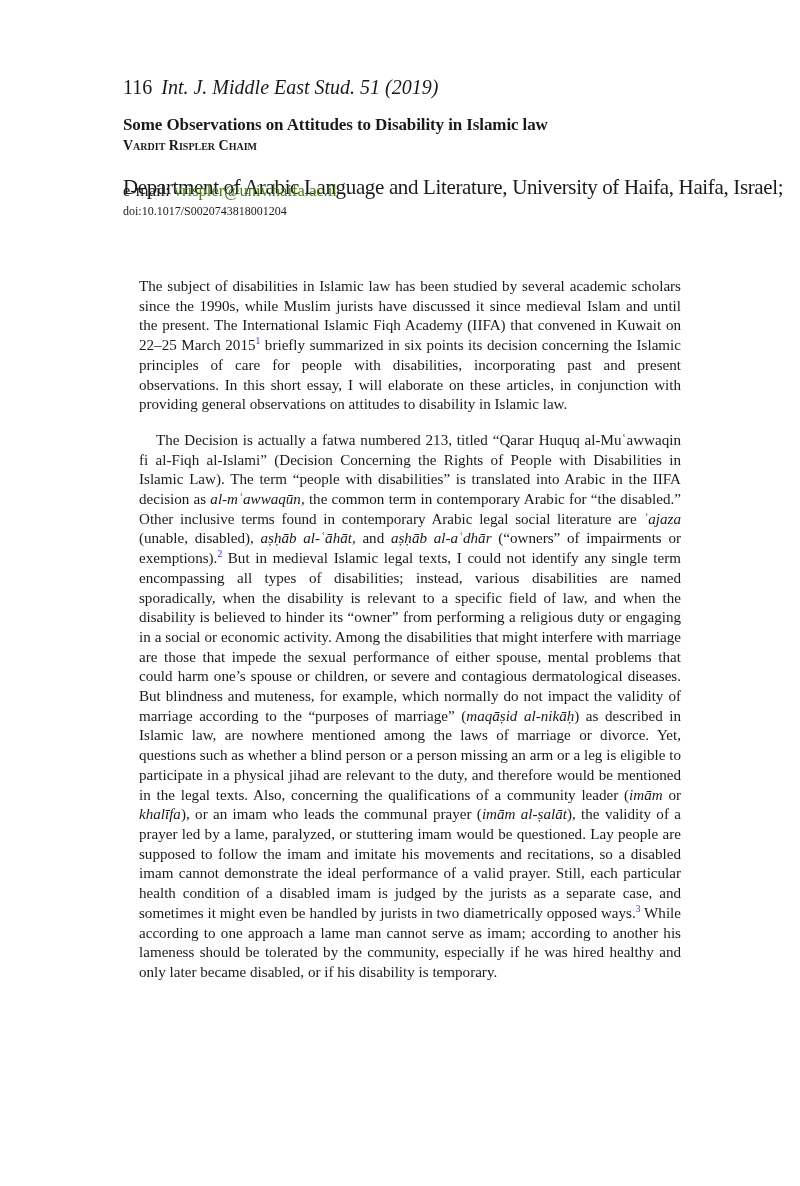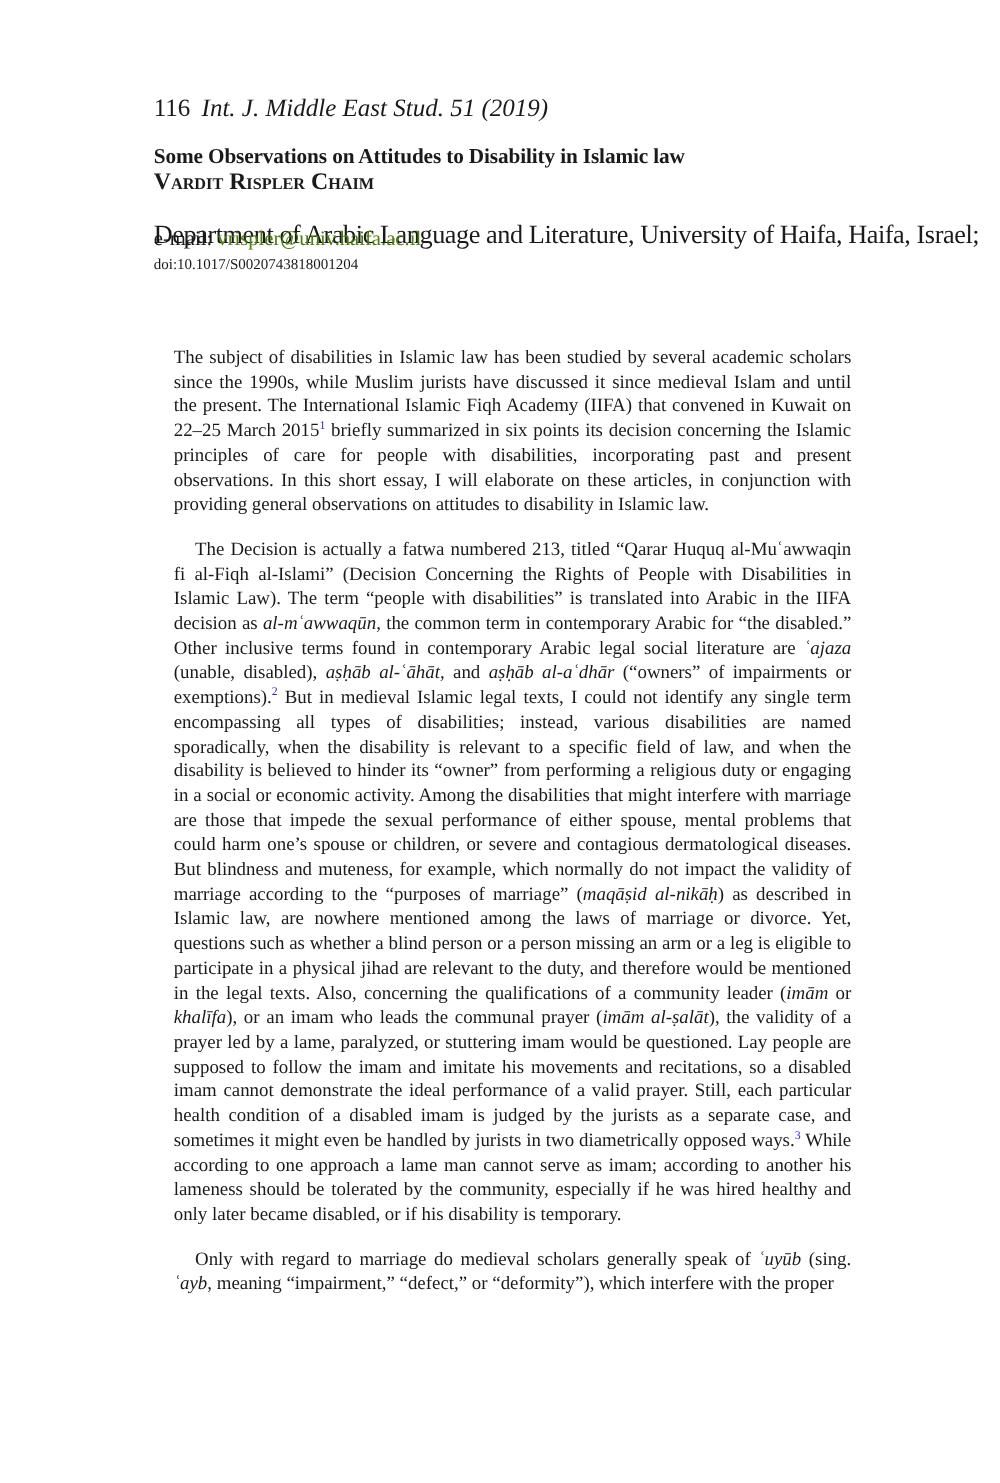--- a/index.html
+++ b/index.html
@@ -3,21 +3,21 @@
 <meta charset="utf-8">
 <style>
   html, body { margin: 0; padding: 0; background: #ffffff; }
   body { width: 800px; height: 1186px; position: relative; overflow: hidden;
          font-family: "Liberation Serif", "DejaVu Serif", serif; color: #1a1a1a; }
   .page { position: absolute; left: 123px; top: 0; width: 574px; }
   .running-head { position: absolute; top: 78px; left: 0; font-size: 20px; line-height: 18px; white-space: nowrap; }
   .running-head .pnum { margin-right: 9px; }
   .running-head .journal { font-style: italic; }
   .title { position: absolute; top: 114px; left: 0; font-size: 17px; font-weight: bold; line-height: 22px; white-space: nowrap; letter-spacing: -0.1px; }
-  .author { position: absolute; top: 136px; left: 0; font-size: 19px; font-weight: bold; line-height: 20px; font-variant: small-caps; white-space: nowrap; }
+  .author { position: absolute; top: 136px; left: 0; font-size: 14px; font-weight: bold; line-height: 20px; font-variant: small-caps; white-space: nowrap; }
   .affil { position: absolute; top: 176px; left: 0; font-size: 21px; line-height: 22px; white-space: nowrap; letter-spacing: -0.35px; }
   .email-line { position: absolute; top: 180px; left: 0; font-size: 16.5px; line-height: 22px; white-space: nowrap; }
   .email-line a { color: #4d7c0f; text-decoration: none; }
   .doi { position: absolute; top: 202px; left: 0; font-size: 12px; line-height: 18px; white-space: nowrap; }
   .body { position: absolute; top: 261px; left: 0; width: 574px; font-size: 15.1px; line-height: 19.7px; text-align: justify; hyphens: manual; }
   .body p { margin: 16px; }
   .body p.indent { text-indent: 17px; }
   .body i { font-style: italic; }
   sup.fn { color: #2a2ad8; font-size: 9.5px; line-height: 0; vertical-align: 6px; cursor: pointer; }
 </style>
@@ -33,15 +33,14 @@
   <div class="author">Vardit Rispler Chaim</div>
   <div class="affil">Department of Arabic Language and Literature, University of Haifa, Haifa, Israel;</div>
   <div class="email-line">
     <span>e-mail: </span><a>vrispler@univ.haifa.ac.il</a>
   </div>
   <div class="doi">doi:10.1017/S0020743818001204</div>
 
   <div class="body" id="body">
       <p><span>The subject of disabilities in Islamic law has been studied by several academic scholars since the 1990s, while Muslim jurists have discussed it since medieval Islam and until the present. The International Islamic Fiqh Academy (IIFA) that convened in Kuwait on 22–25 March 2015</span><sup class="fn">1</sup><span> briefly summarized in six points its decision concerning the Islamic prin­ciples of care for people with disabilities, incorporating past and present observations. In this short essay, I will elaborate on these articles, in conjunction with providing general observations on attitudes to disability in Islamic law.</span></p>
       <p class="indent"><span>The Decision is actually a fatwa numbered 213, titled “Qarar Huquq al-Muʿawwaqin fi al-Fiqh al-Islami” (Decision Concerning the Rights of People with Disabilities in Islamic Law). The term “people with disabilities” is translated into Arabic in the IIFA decision as </span><i>al-mʿawwaqūn,</i><span> the common term in contemporary Arabic for “the disabled.” Other inclusive terms found in contemporary Arabic legal social literature are </span><i>ʿajaza</i><span> (unable, disabled), </span><i>aṣḥāb al-ʿāhāt,</i><span> and </span><i>aṣḥāb al-aʿdhār</i><span> (“owners” of impairments or exemp­tions).</span><sup class="fn">2</sup><span> But in medieval Islamic legal texts, I could not identify any single term encom­passing all types of disabilities; instead, various disabilities are named sporadically, when the disability is relevant to a specific field of law, and when the disability is believed to hinder its “owner” from performing a religious duty or engaging in a social or economic activity. Among the disabilities that might interfere with marriage are those that impede the sexual performance of either spouse, mental problems that could harm one’s spouse or children, or severe and contagious dermatological diseases. But blindness and mute­ness, for example, which normally do not impact the validity of marriage according to the “purposes of marriage” (</span><i>maqāṣid al-nikāḥ</i><span>) as described in Islamic law, are nowhere mentioned among the laws of marriage or divorce. Yet, questions such as whether a blind person or a person missing an arm or a leg is eligible to participate in a physical jihad are relevant to the duty, and therefore would be mentioned in the legal texts. Also, concerning the qualifications of a community leader (</span><i>imām</i><span> or </span><i>khalīfa</i><span>), or an imam who leads the communal prayer (</span><i>imām al-ṣalāt</i><span>), the validity of a prayer led by a lame, paralyzed, or stuttering imam would be questioned. Lay people are supposed to follow the imam and imitate his movements and recitations, so a disabled imam cannot demonstrate the ideal performance of a valid prayer. Still, each particular health condition of a disabled imam is judged by the jurists as a separate case, and sometimes it might even be handled by jurists in two diametrically opposed ways.</span><sup class="fn">3</sup><span> While according to one approach a lame man cannot serve as imam; according to another his lameness should be tolerated by the community, especially if he was hired healthy and only later became disabled, or if his disability is temporary.</span></p>
-      <p class="indent"><span>Only with regard to marriage do medieval scholars generally speak of </span><i>ʿuyūb</i><span> (sing. </span><i>ʿayb</i><span>, meaning “impairment,” “defect,” or “deformity”), which interfere with the proper</span></p>
     </div>
 </div>
 
 </body></html>

